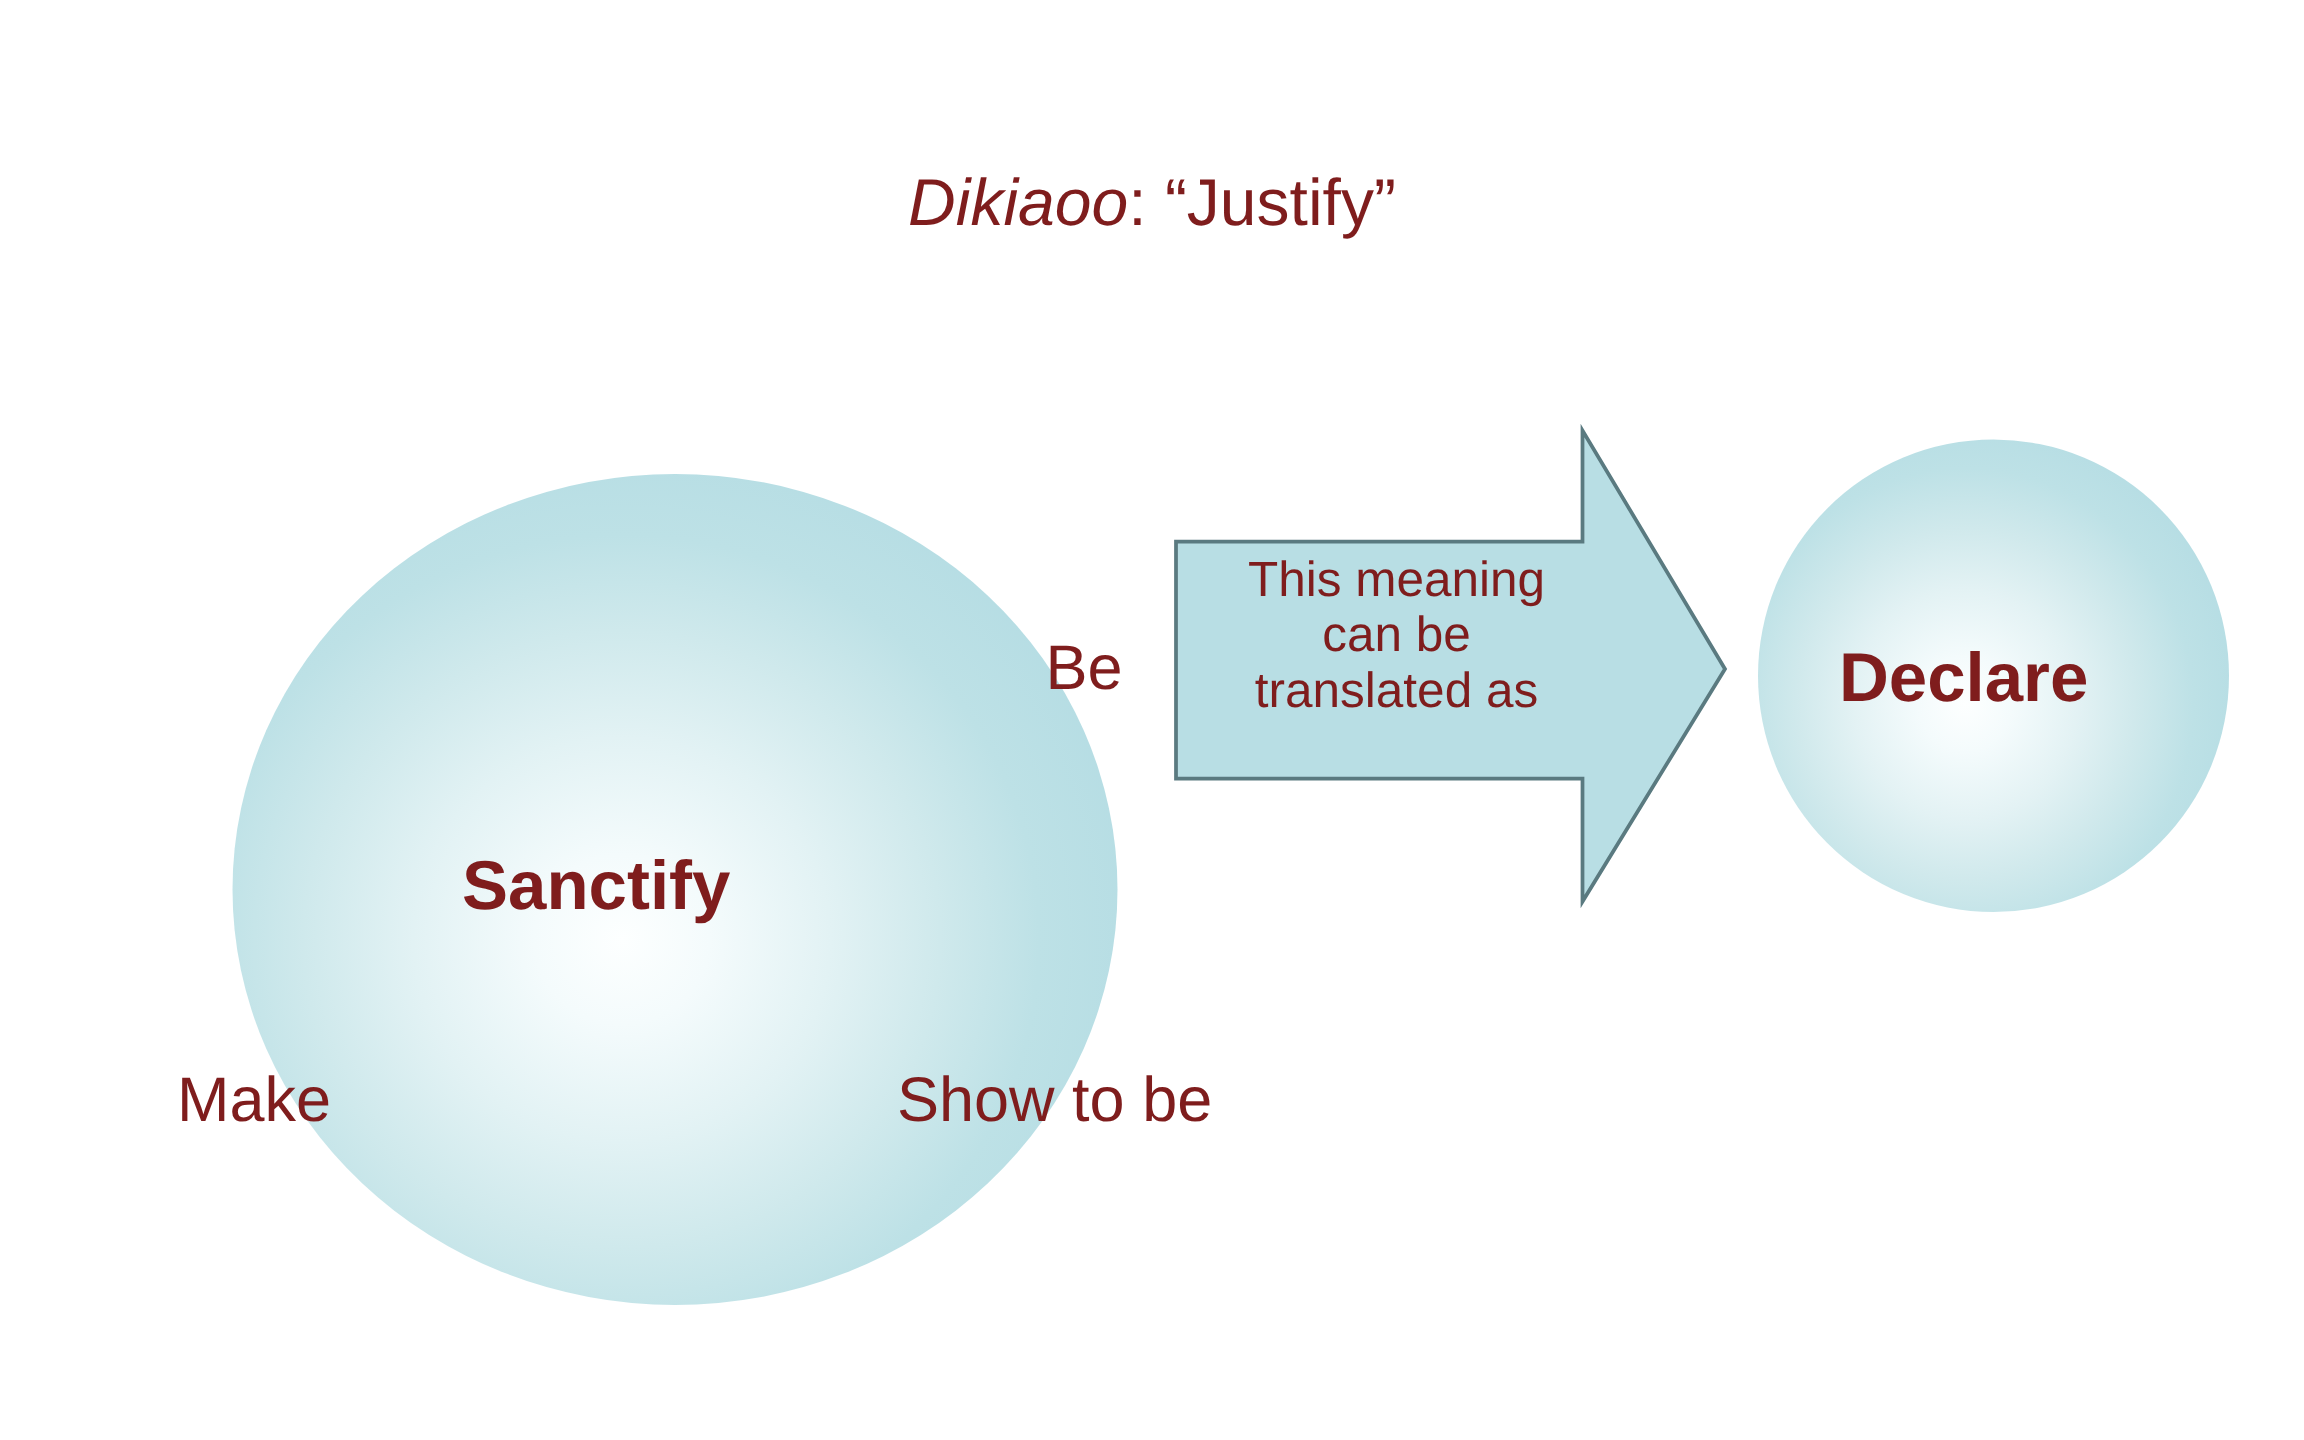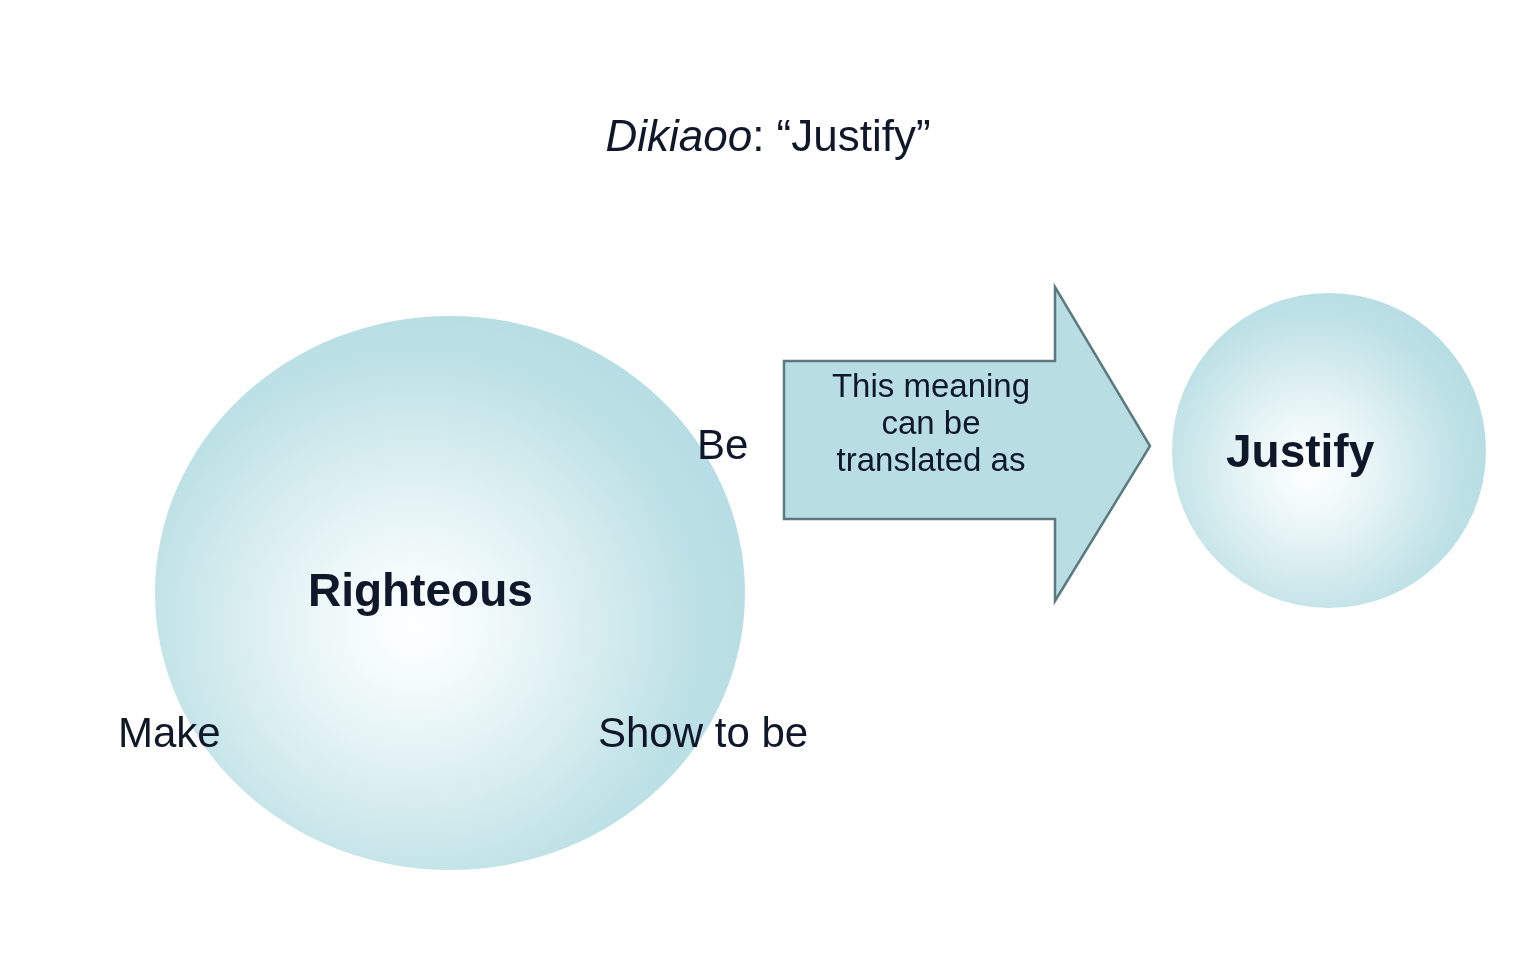--- a/index.html
+++ b/index.html
@@ -7,21 +7,21 @@
     padding: 0;
     background: #ffffff;
   }
   #stage {
     position: relative;
     width: 1536px;
     height: 960px;
     background: #ffffff;
     overflow: hidden;
     font-family: "Liberation Sans", sans-serif;
-    color: #0f172a;
+    color: #7f1d1d;
   }
 
   
   #title {
     position: absolute;
     left: 0;
     top: 110px;
     width: 1536px;
     text-align: center;
     font-size: 44px;
@@ -128,17 +128,17 @@
     </div>
   </div>
 
 
   <div id="label-be" class="label">Be</div>
 
   <div id="label-make" class="label">Make</div>
 
   <div id="label-showtobe" class="label">Show to be</div>
 
-  <div id="label-righteous" class="label bold">Righteous</div>
+  <div id="label-righteous" class="label bold">Sanctify</div>
 
-  <div id="label-sanctify" class="label bold">Justify</div>
+  <div id="label-sanctify" class="label bold">Declare</div>
 
 </div>
 
 </body></html>

